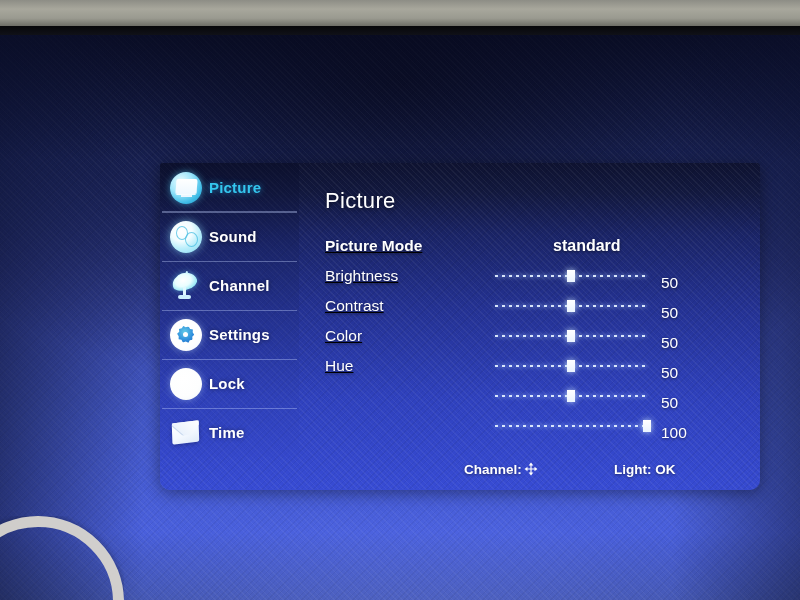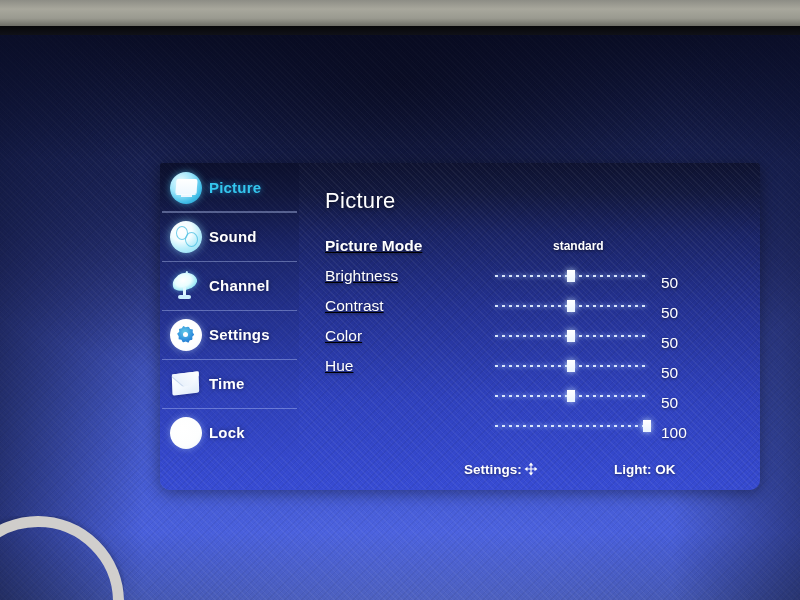--- a/index.html
+++ b/index.html
@@ -292,21 +292,21 @@
     font-size: 15.5px;
     color: #ffffff;
     text-shadow: 0 1px 3px rgba(0,0,0,0.55);
     white-space: nowrap;
   }
   .row.mode .row-label { font-weight: bold; }
 
   .mode-value {
     position: absolute;
     left: 228px;
-    font-size: 12px;
+    font-size: 16px;
     font-weight: bold;
     color: #ffffff;
     text-shadow: 0 1px 3px rgba(0,0,0,0.55);
   }
 
   .slider {
     position: absolute;
     left: 170px;
     width: 152px;
     height: 12px;
@@ -402,32 +402,32 @@
       <div class="side-item">
         <span class="side-icon ic-settings">
           <span class="ic-circle"></span>
           <span class="gear"></span>
           <span class="gear-hole"></span>
         </span>
         <span class="side-label">Settings</span>
       </div>
 
       <div class="side-item">
+        <span class="side-icon ic-lock">
+          <span class="ic-circle"></span>
+        </span>
+        <span class="side-label">Lock</span>
+      </div>
+
+      <div class="side-item">
         <span class="side-icon ic-time">
           <span class="env"></span>
           <span class="flap"></span>
         </span>
         <span class="side-label">Time</span>
-      </div>
-
-      <div class="side-item">
-        <span class="side-icon ic-lock">
-          <span class="ic-circle"></span>
-        </span>
-        <span class="side-label">Lock</span>
       </div>
 
     </div>
 
     <div class="content">
 
       <div class="page-title">Picture</div>
 
       <div class="rows">
 
@@ -485,21 +485,21 @@
             <span class="track"></span>
             <span class="knob" style="left: 100%;"></span>
           </span>
           <span class="row-value">100</span>
         </div>
 
       </div>
 
       <div class="footer">
         <span class="f-nav">
-          <span>Settings:</span>
+          <span>Channel:</span>
           <span class="dpad-icon">
             <svg viewBox="0 0 24 24" width="14" height="14">
               <path d="M12 1 L16 6 L13 6 L13 11 L18 11 L18 8 L23 12 L18 16 L18 13 L13 13 L13 18 L16 18 L12 23 L8 18 L11 18 L11 13 L6 13 L6 16 L1 12 L6 8 L6 11 L11 11 L11 6 L8 6 Z" fill="#ffffff"></path>
             </svg>
           </span>
         </span>
         <span class="f-sel">Light: OK</span>
 
       </div>
 

